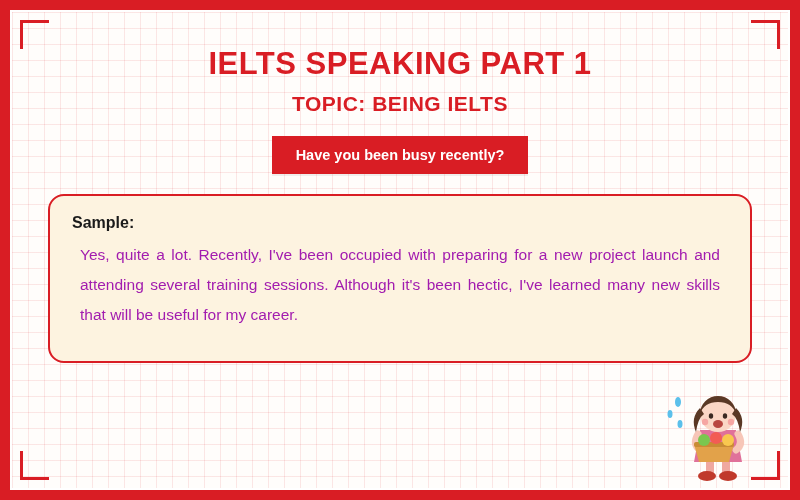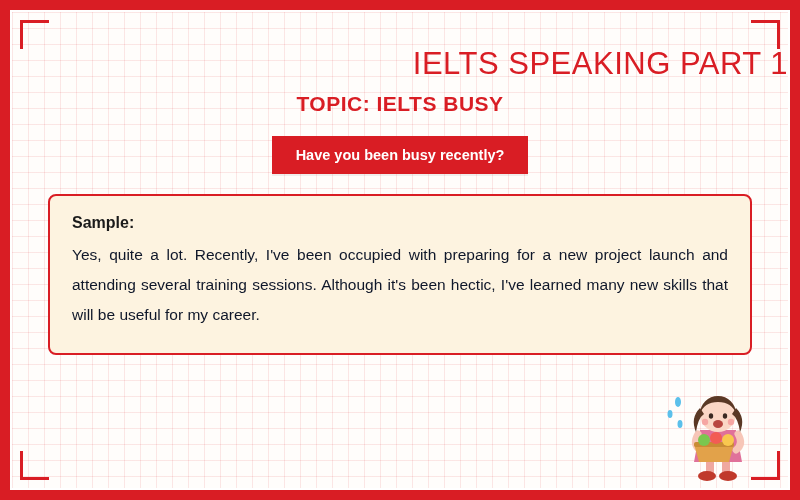--- a/index.html
+++ b/index.html
@@ -62,24 +62,23 @@
     font-weight: bold;
     letter-spacing: 3px;
     color: #231f20;
     margin: 6px 0 0 0;
     font-family: "DejaVu Sans", sans-serif;
   }
 
   .title {
     margin: 18px 0 0 0;
     font-size: 31px;
-    font-weight: normal;
+    font-weight: bold;
     color: #d91d24;
     letter-spacing: 0.5px;
-    text-align: right;
   }
   .subtitle {
     margin: 10px 0 0 0;
     font-size: 21px;
     font-weight: bold;
     color: #d91d24;
     letter-spacing: 0.5px;
   }
 
   .question-wrap {
@@ -96,36 +95,36 @@
     padding: 11px 24px;
     border-radius: 0;
     box-shadow: 0 2px 0 rgba(0,0,0,0.06);
   }
 
   .card {
     position: relative;
     margin: 20px 36px 0 36px;
     background: #fdf3e0;
     border: 2px solid #d91d24;
-    border-radius: 8px;
+    border-radius: 16px;
     padding: 18px 22px 22px 22px;
     text-align: left;
   }
   .card-label {
     font-size: 16px;
     font-weight: bold;
     color: #1a1a1a;
     margin: 0 0 8px 0;
   }
   .card-body {
     font-size: 15.5px;
     line-height: 1.95;
-    color: #0f172a;
+    color: #a21caf;
     text-align: justify;
-    margin: 0;
+    margin: 8px;
   }
 
   
   .illustration {
     position: absolute;
     right: 18px;
     bottom: 6px;
     width: 110px;
     height: 110px;
     z-index: 5;
@@ -139,21 +138,21 @@
 
     <div class="corner tl"></div>
     <div class="corner tr"></div>
     <div class="corner bl"></div>
     <div class="corner br"></div>
 
     <div class="content">
 
 
       <h1 class="title">IELTS SPEAKING PART 1</h1>
-      <h2 class="subtitle">TOPIC: IELTS BUSY</h2>
+      <h2 class="subtitle">TOPIC: BEING IELTS</h2>
 
       <div class="question-wrap">
         <div class="question">Have you been busy recently?</div>
       </div>
 
       <div class="card">
         <div class="card-label">Sample:</div>
         <p class="card-body">Yes, quite a lot. Recently, I've been occupied with preparing for a new project launch and attending several training sessions. Although it's been hectic, I've learned many new skills that will be useful for my career.</p>
       </div>
 

